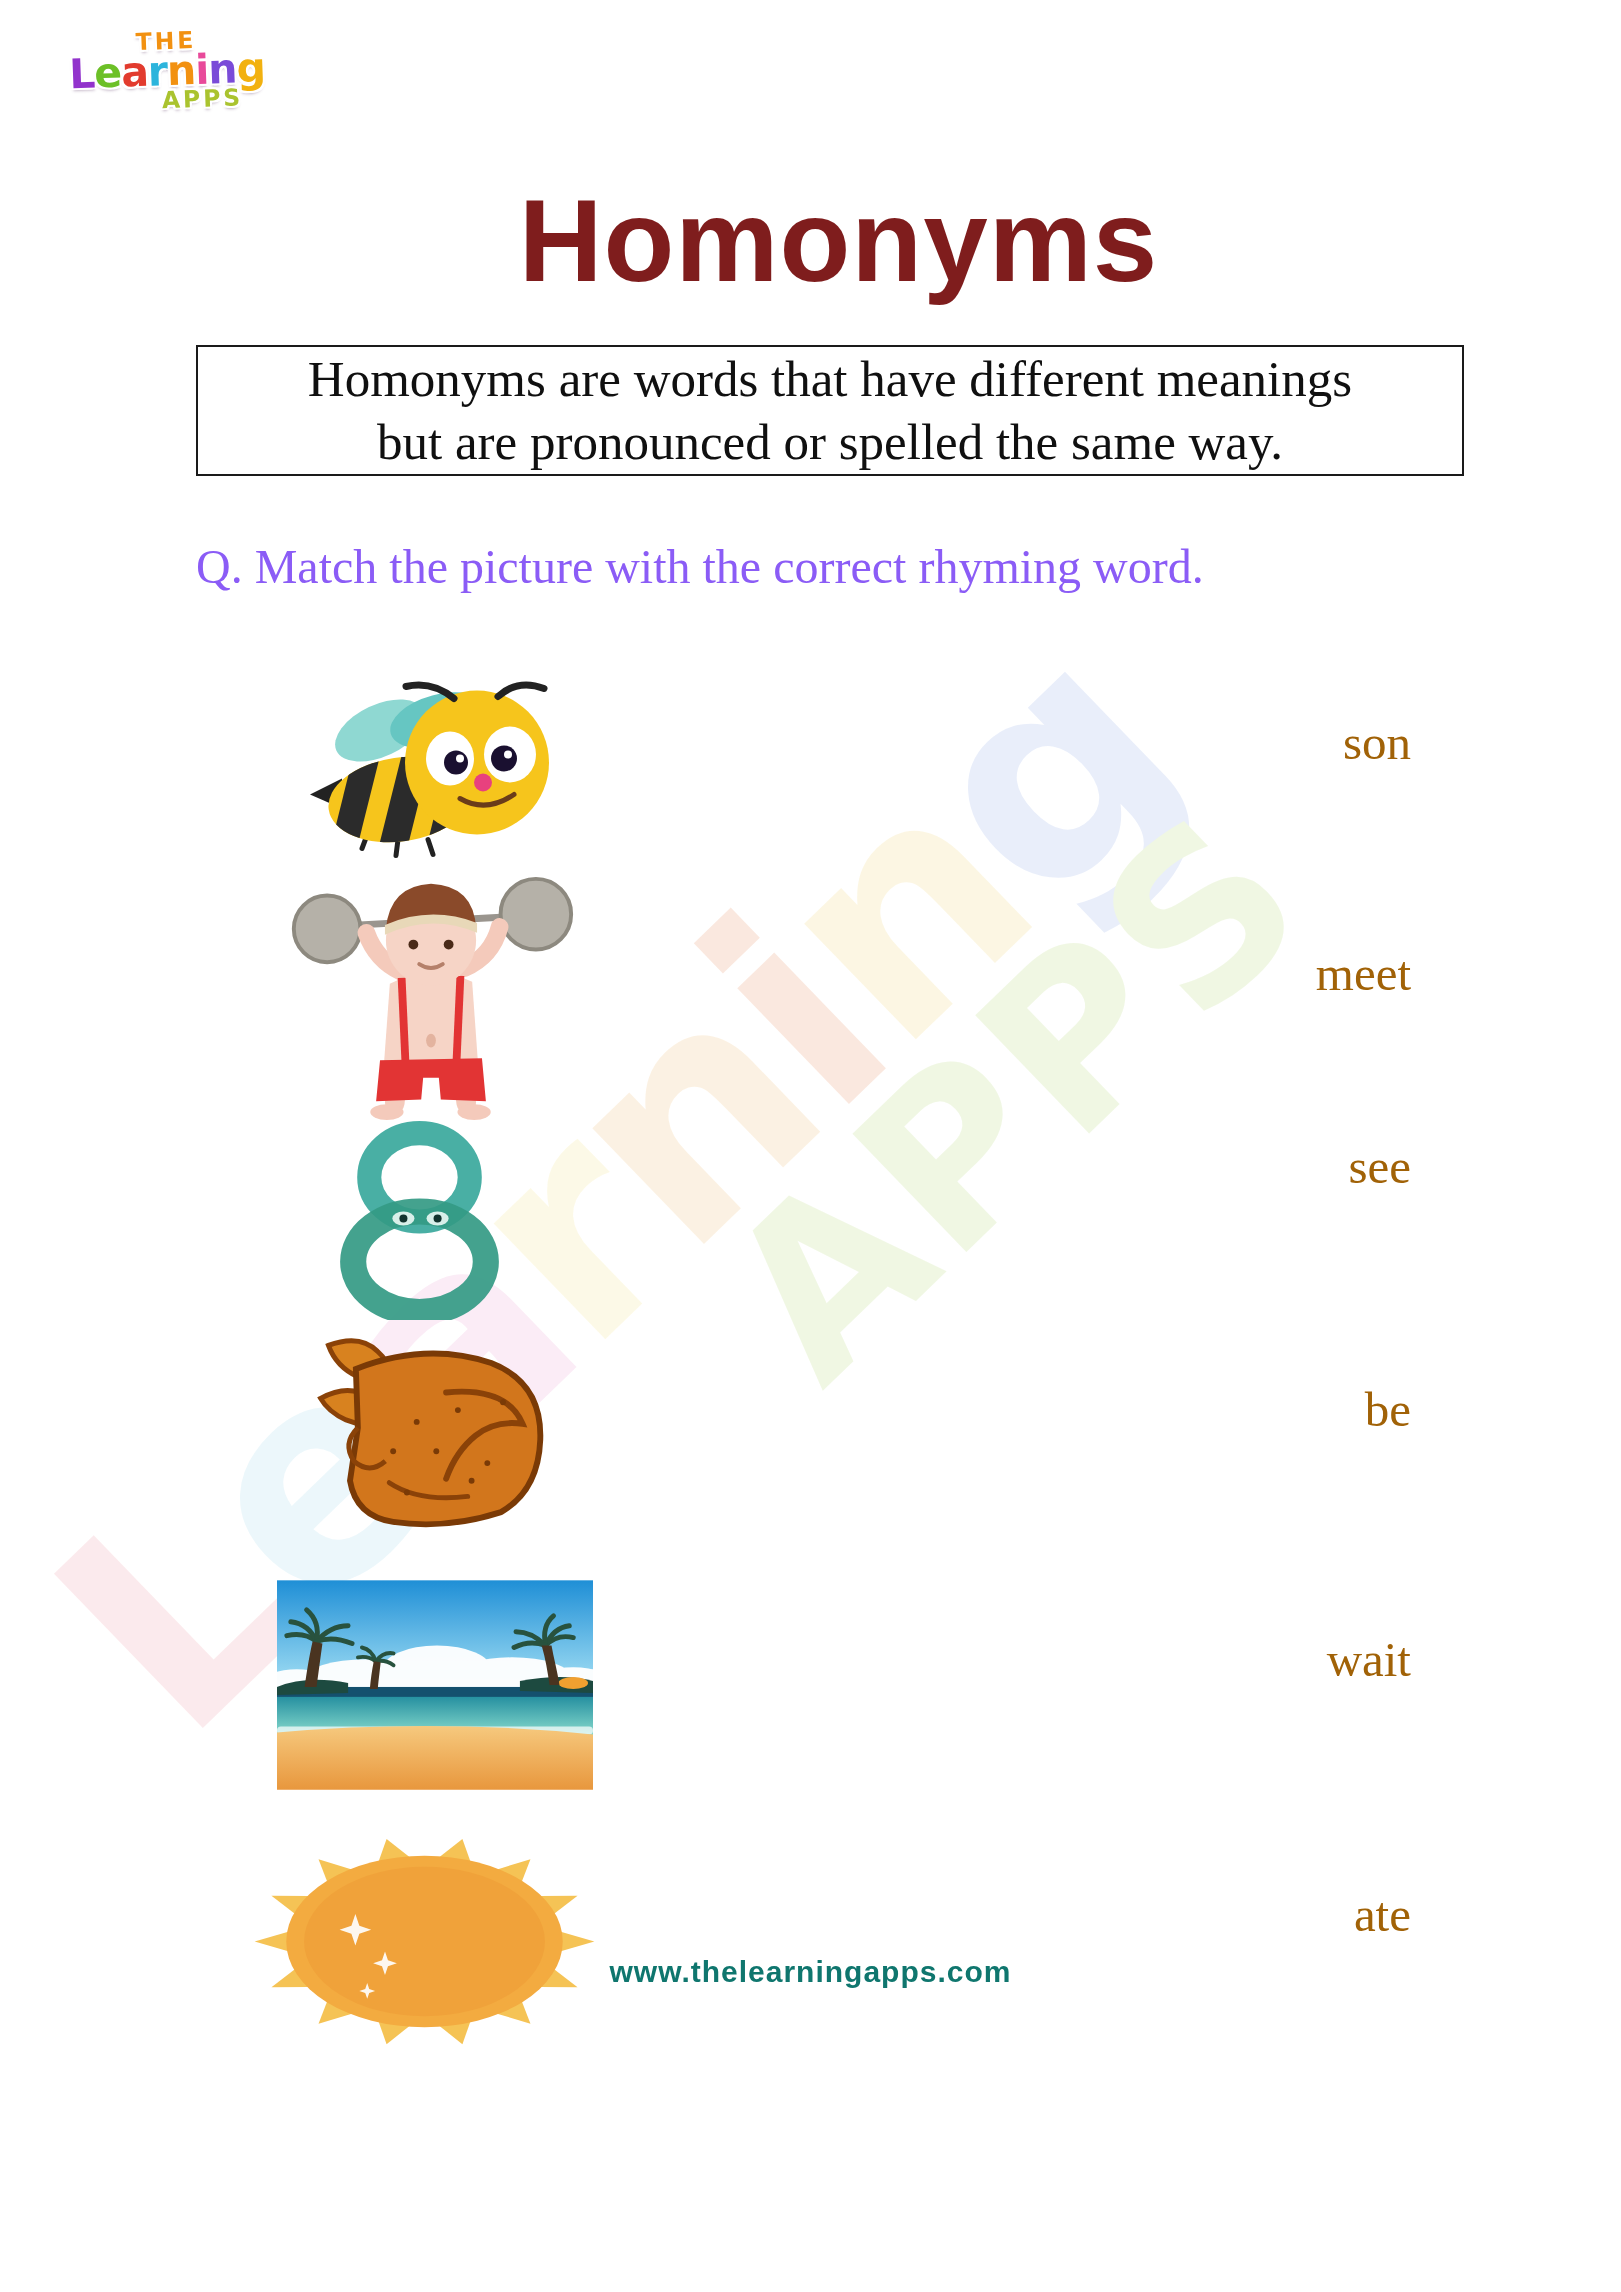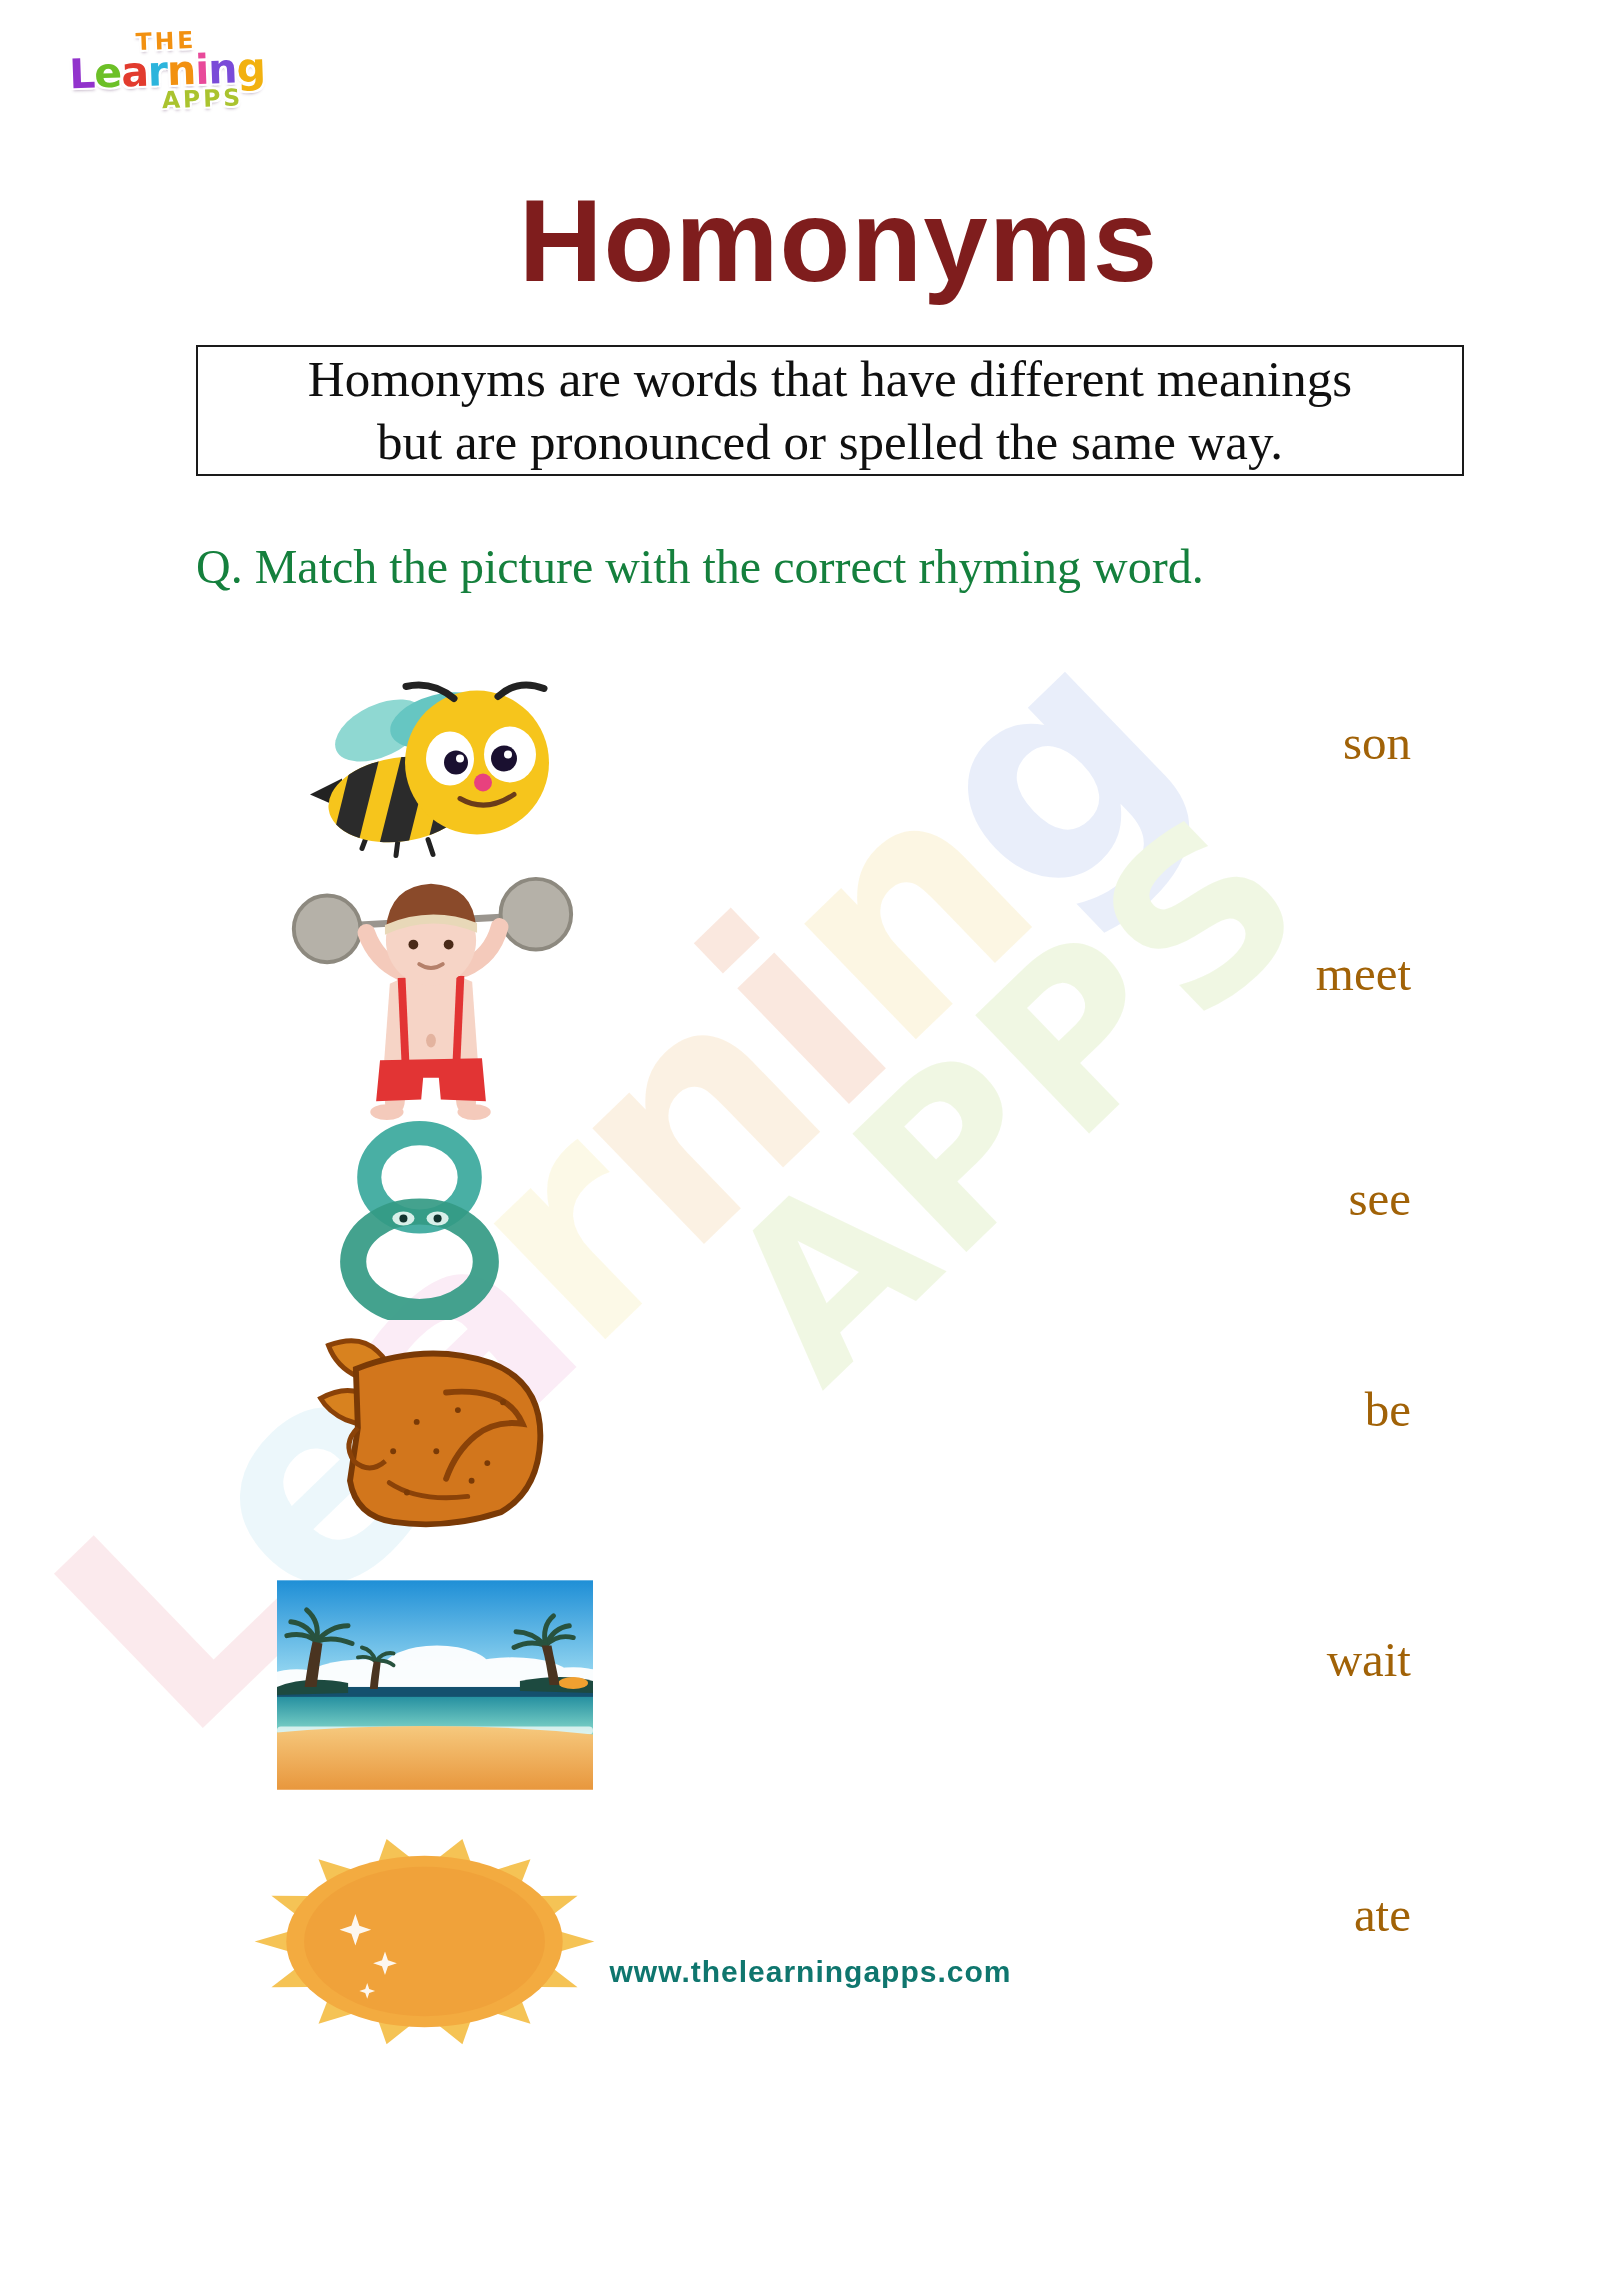--- a/index.html
+++ b/index.html
@@ -22,21 +22,21 @@
   .logo-apps { font-size:23.5px; color:#aac32f; letter-spacing:2.9px; margin-top:-8.8px; margin-left:69px; }
 
   
   .title { position:absolute; top:174px; left:0; width:100%; text-align:center;
            font-family:"Liberation Sans", sans-serif; font-weight:700; font-size:116px;
            color:#7f1d1d; letter-spacing:1px; z-index:2;margin-left:28px; }
   .def-box { position:absolute; left:196px; top:345px; width:1268px; height:131px;
              border:2.9px solid #1a1a1a; box-sizing:border-box; display:flex; flex-direction:column;
              justify-content:center; text-align:center; font-size:51px; line-height:1.22;
              color:#101010; background:#fff; z-index:2; }
-  .question { position:absolute; left:196px; top:539px; font-size:48px; color:#15803d; z-index:2; }
+  .question { position:absolute; left:196px; top:539px; font-size:48px; color:#8b5cf6; z-index:2; }
 
   
   .watermark { position:absolute; left:-88px; top:863px; width:1862px; text-align:left;
                transform:rotate(-44deg); transform-origin:50% 50%; opacity:0.30;
                font-family:"DejaVu Sans", sans-serif; font-weight:bold; pointer-events:none; z-index:0; }
   .wm-line1 { font-size:294px; line-height:0.95; letter-spacing:-7.8px; white-space:nowrap; }
   .wm-line1 span:nth-child(1){color:#f5bcc4;} .wm-line1 span:nth-child(2){color:#c2e6f2;}
   .wm-line1 span:nth-child(3){color:#f2c2e2;} .wm-line1 span:nth-child(4){color:#f8eeb2;}
   .wm-line1 span:nth-child(5){color:#f5d4a4;} .wm-line1 span:nth-child(6){color:#f0b698;}
   .wm-line1 span:nth-child(7){color:#f6e4a6;} .wm-line1 span:nth-child(8){color:#b7c8f0;}
@@ -249,21 +249,21 @@
       <g fill="#ffffff" opacity="0.92">
         <path d="M100 90 L104 102 L116 106 L104 110 L100 122 L96 110 L84 106 L96 102 Z"></path>
         <path d="M130 128 L133 137 L142 140 L133 143 L130 152 L127 143 L118 140 L127 137 Z"></path>
         <path d="M112 160 L114 166 L120 168 L114 170 L112 176 L110 170 L104 168 L110 166 Z"></path>
       </g>
     </svg>
   </div>
 
   <div class="word" style="top:714px;">son</div>
   <div class="word" style="top:945px;">meet</div>
-  <div class="word" style="top:1170px;">see</div>
+  <div class="word" style="top:1138px;">see</div>
   <div class="word" style="top:1381px;">be</div>
   <div class="word" style="top:1631px;">wait</div>
   <div class="word" style="top:1886px;margin-left:7px;">ate</div>
 
   <div class="footer">www.thelearningapps.com</div>
 
 </div>
 
 
 </body></html>

